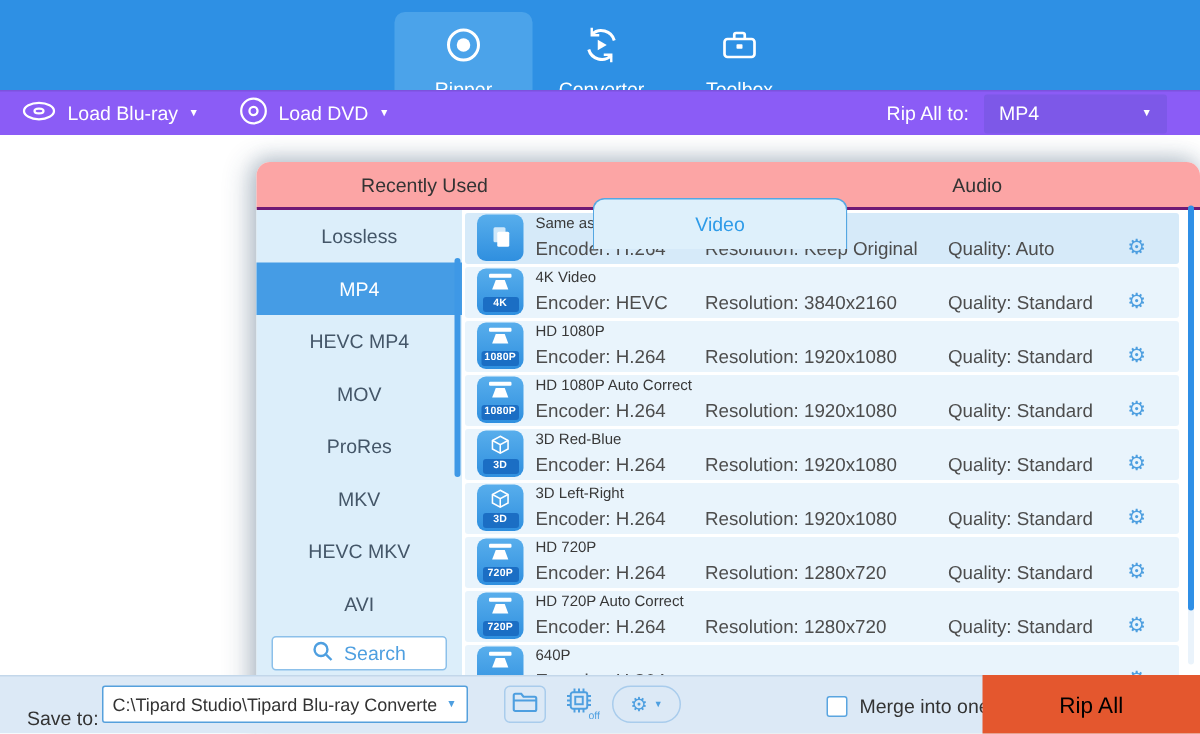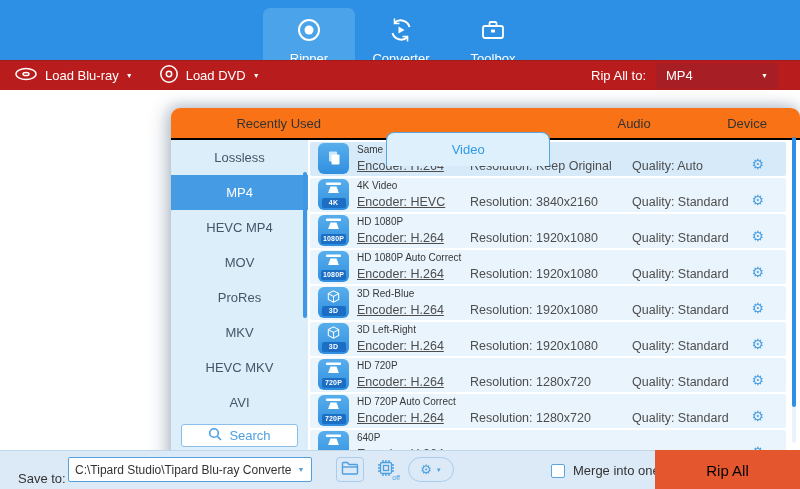--- a/index.html
+++ b/index.html
@@ -9,37 +9,37 @@
     font-family:"Liberation Sans", sans-serif;
   }
   
   .topnav { position:absolute; left:0; top:0; width:800px; height:60px; background:#2E90E4; }
   .nav-tabs { position:absolute; left:263px; top:0; height:60px; display:flex; }
   .nav-tab { width:92px; height:67px; margin-top:8px; display:flex; flex-direction:column;
     align-items:center; justify-content:center; gap:4px; color:#fff; border-radius:7px 7px 0 0; }
   .nav-tab.active { background:#4BA3EA; }
   .nav-label { font-size:13px; }
   
-  .toolbar { position:absolute; left:0; top:60px; width:800px; height:30px; background:#b91c1c;
+  .toolbar { position:absolute; left:0; top:60px; width:800px; height:30px; background:#8b5cf6;
     display:flex; align-items:center; padding:0 14px; border-top:1px solid rgba(0,0,0,0.10); }
   .tool-group { display:flex; align-items:center; gap:7px; color:#fff; font-size:13px; }
   .tool-group.dvd { margin-left:26px; }
   .caret { font-size:7px; line-height:1; }
   .ripto { margin-left:auto; display:flex; align-items:center; gap:10px; color:#fff; font-size:13px; }
   .ripto-select { width:122px; height:26px; background:rgba(10,60,110,0.10); border-radius:2px;
     display:flex; align-items:center; padding:0 10px; position:relative; margin-right:8px; }
   .ripto-select .caret { position:absolute; right:10px; }
   
   .workspace { position:absolute; left:0; top:90px; width:800px; height:399px; background:#fff; }
   
   .panel { position:absolute; left:171px; top:108px; width:629px; height:381px; background:#fff;
     border-radius:9px 9px 0 0;
     box-shadow:-5px 0 18px rgba(40,70,100,0.30), 0 -3px 12px rgba(40,70,100,0.16); }
-  .tabbar { height:32px; display:flex; background:#f97316; border-radius:9px 9px 0 0;
-    border-bottom:2px solid #000000; }
+  .tabbar { height:32px; display:flex; background:#fca5a5; border-radius:9px 9px 0 0;
+    border-bottom:2px solid #701a75; }
   .ptab { display:flex; align-items:center; justify-content:center; font-size:13px; color:#333; }
   .ptab:nth-child(1){ width:224px; } .ptab:nth-child(2){ width:170px;margin-top:24px; }
   .ptab:nth-child(3){ width:125px;margin-left:24px; } .ptab:nth-child(4){ width:110px; }
   .ptab.active { background:#DEF0FB; border:1px solid #54A7E2; border-bottom:0;
     border-radius:8px 8px 0 0; color:#2E9BE8; height:34px; margin-bottom:-2px; z-index:2; }
   .pbody { display:flex; height:347px; }
   
   .sidebar { width:137px; background:#DCEEFA; position:relative; flex:none; }
   .side-item { height:35px; display:flex; align-items:center; justify-content:center;
     font-size:13px; color:#445668; }
@@ -57,21 +57,21 @@
     background:linear-gradient(180deg,#58AEEC,#2F8FDF); display:flex; flex-direction:column;
     align-items:center; overflow:hidden; }
   .ricon svg { margin-top:3px; flex:none; }
   .ricon.copy svg { margin-top:7px; }
   .badge { margin-top:auto; margin-bottom:2px; background:#1B6EC4; border-radius:2px;
     min-width:24px; padding:0 2px; height:10px; line-height:10px; font-size:7px; font-weight:bold;
     color:#fff; text-align:center; letter-spacing:.2px; }
   .badge:empty { display:none; }
   .rtitle { position:absolute; left:47px; top:2px; font-size:10px; color:#383838;text-align:right; }
   .rsub { position:absolute; top:17px; font-size:12.5px; color:#4d4d4d; }
-  .rsub.enc { left:47px;text-decoration:underline; } .rsub.res { left:160px; } .rsub.qua { left:322px; }
+  .rsub.enc { left:47px; } .rsub.res { left:160px; } .rsub.qua { left:322px; }
   .rgear { position:absolute; right:22px; top:15px; font-size:14px; color:#4E9FE0; line-height:1; }
   .list-track { position:absolute; right:4px; top:30px; width:4px; height:305px;
     background:#EAF3FB; border-radius:2px; }
   .list-thumb { position:absolute; right:4px; top:29px; width:4px; height:270px;
     background:#2F8FE6; border-radius:2px; z-index:3; }
   
   .bottombar { position:absolute; left:0; top:450px; width:800px; height:39px; background:#DCE9F6;
     border-top:1px solid #C3D7EA; z-index:20; }
   .bottombar > * { position:absolute; }
   .save-label { left:18px; top:20px; font-size:13px; color:#333; }
@@ -163,21 +163,20 @@
   </div>
 </div>
 
 <div class="workspace"></div>
 
 <div class="panel">
   <div class="tabbar">
     <div class="ptab">Recently Used</div>
     <div class="ptab active">Video</div>
     <div class="ptab">Audio</div>
-    <div class="ptab">Device</div>
   </div>
   <div class="pbody">
     <div class="sidebar">
       <div class="side-item">Lossless</div>
       <div class="side-item selected">MP4</div>
       <div class="side-item">HEVC MP4</div>
       <div class="side-item">MOV</div>
       <div class="side-item">ProRes</div>
       <div class="side-item">MKV</div>
       <div class="side-item">HEVC MKV</div>

